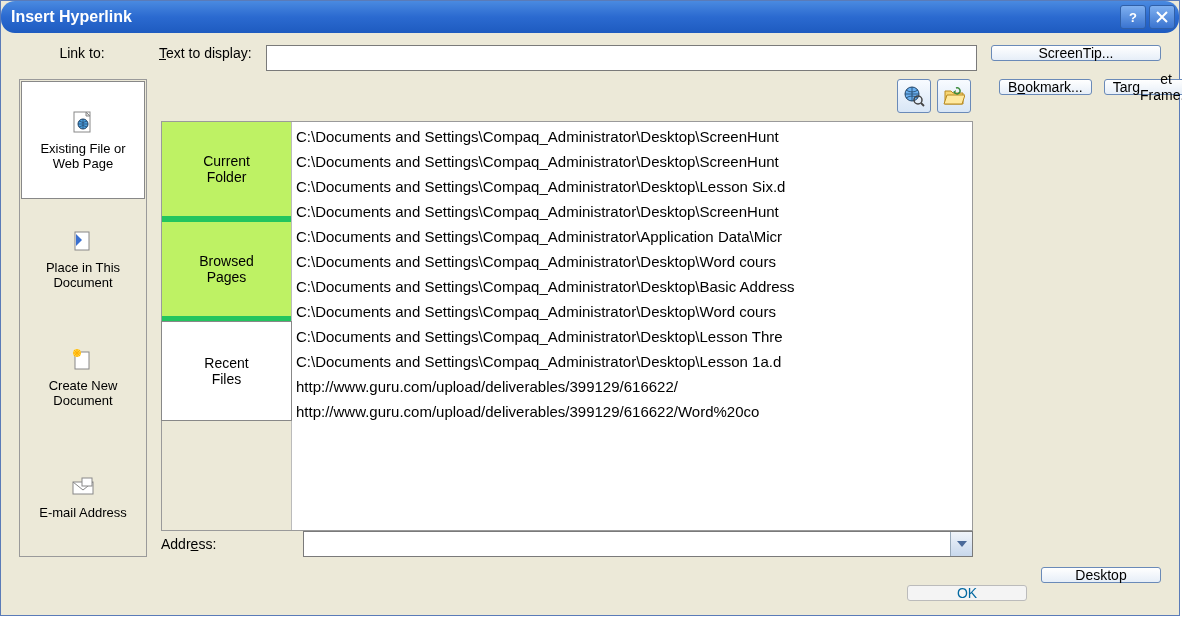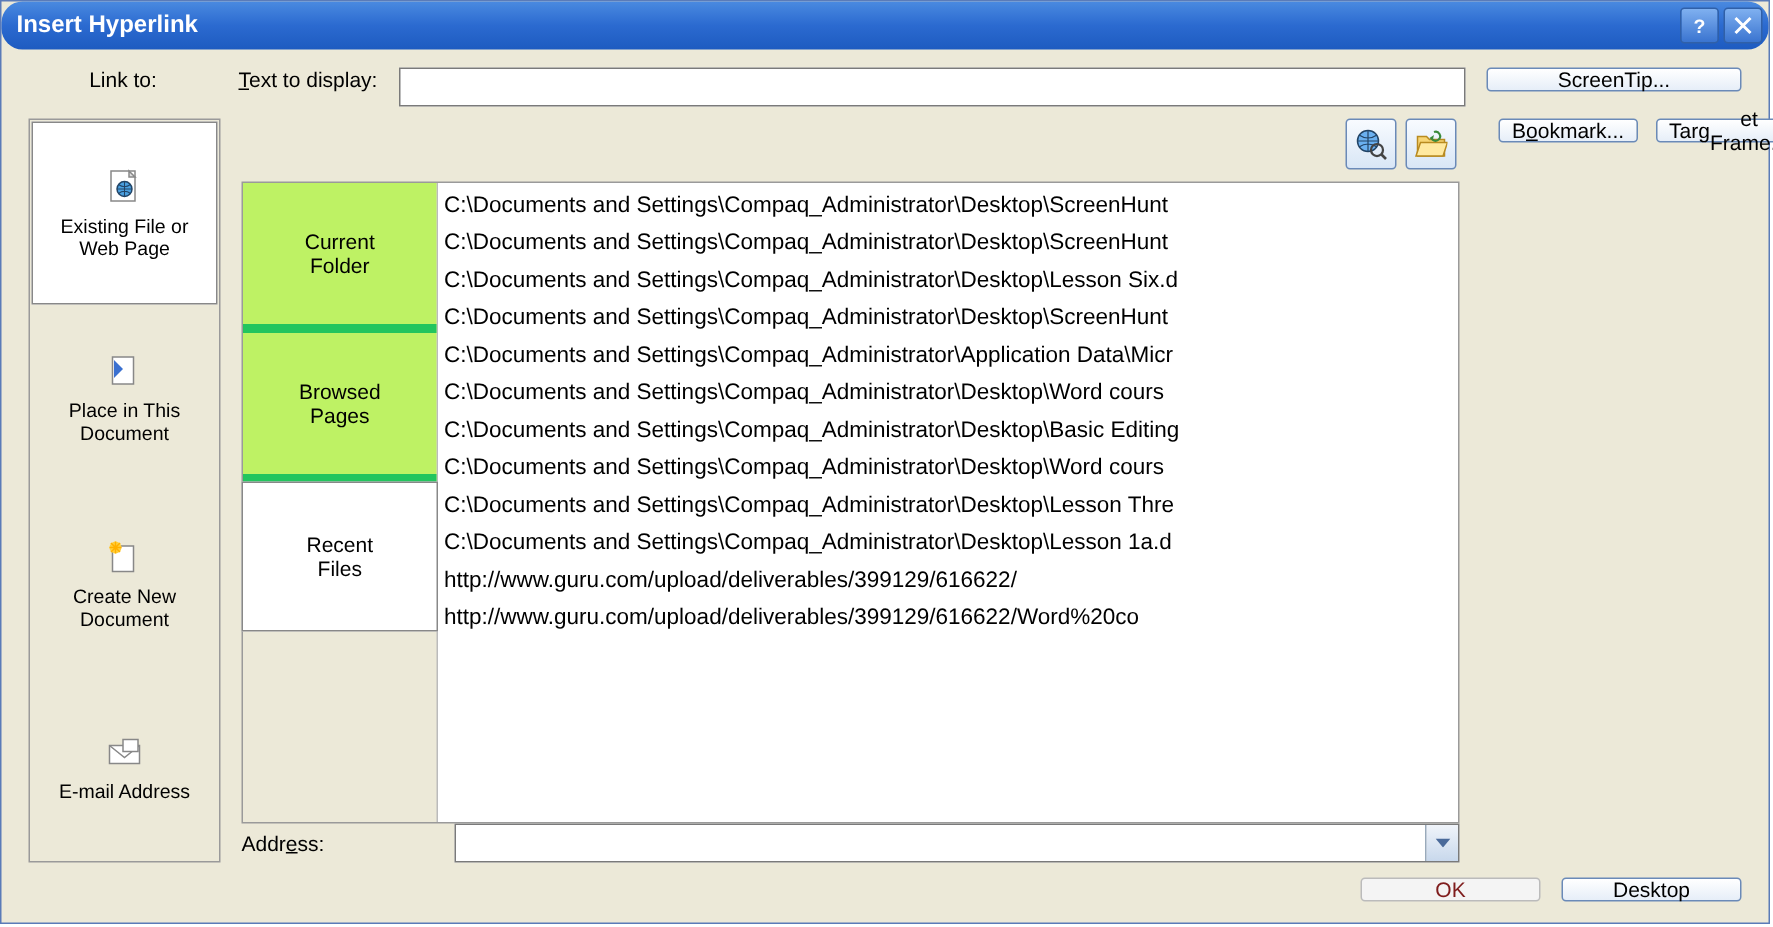--- a/index.html
+++ b/index.html
@@ -201,21 +201,21 @@
   .btn {
     height: 16px;
     border: 1px solid #6a8ab8;
     border-radius: 3px;
     background: linear-gradient(to bottom, #ffffff, #e6eef8);
     font-family: inherit;
     font-size: 14px;
     display: flex; align-items: center; justify-content: center;
     padding: 0 8px;
   }
-  .btn.disabled { color: #7f1d1d; border-color:#bbb; background:#f4f4f4; }
+  .btn.disabled { color: #0369a1; border-color:#bbb; background:#f4f4f4;margin-top:18px; }
   .footer {
     display: flex;
     justify-content: flex-end;
     gap: 14px;
     margin-top: 10px;
   }
   .footer .btn { width: 120px; }
   svg { display: block; }
 </style>
 </head>
@@ -325,21 +325,21 @@
 Files</div>
           </div>
           <div class="listwrap">
             <div class="listbox" id="filelist">
                 <div class="row">C:\Documents and Settings\Compaq_Administrator\Desktop\ScreenHunt</div>
                 <div class="row">C:\Documents and Settings\Compaq_Administrator\Desktop\ScreenHunt</div>
                 <div class="row">C:\Documents and Settings\Compaq_Administrator\Desktop\Lesson Six.d</div>
                 <div class="row">C:\Documents and Settings\Compaq_Administrator\Desktop\ScreenHunt</div>
                 <div class="row">C:\Documents and Settings\Compaq_Administrator\Application Data\Micr</div>
                 <div class="row">C:\Documents and Settings\Compaq_Administrator\Desktop\Word cours</div>
-                <div class="row">C:\Documents and Settings\Compaq_Administrator\Desktop\Basic Editing</div>
+                <div class="row">C:\Documents and Settings\Compaq_Administrator\Desktop\Basic Address</div>
                 <div class="row">C:\Documents and Settings\Compaq_Administrator\Desktop\Word cours</div>
                 <div class="row">C:\Documents and Settings\Compaq_Administrator\Desktop\Lesson Thre</div>
                 <div class="row">C:\Documents and Settings\Compaq_Administrator\Desktop\Lesson 1a.d</div>
                 <div class="row">http://www.guru.com/upload/deliverables/399129/616622/</div>
                 <div class="row">http://www.guru.com/upload/deliverables/399129/616622/Word%20co</div>
               </div>
           </div>
         </div>
 
         <div class="addressrow">

